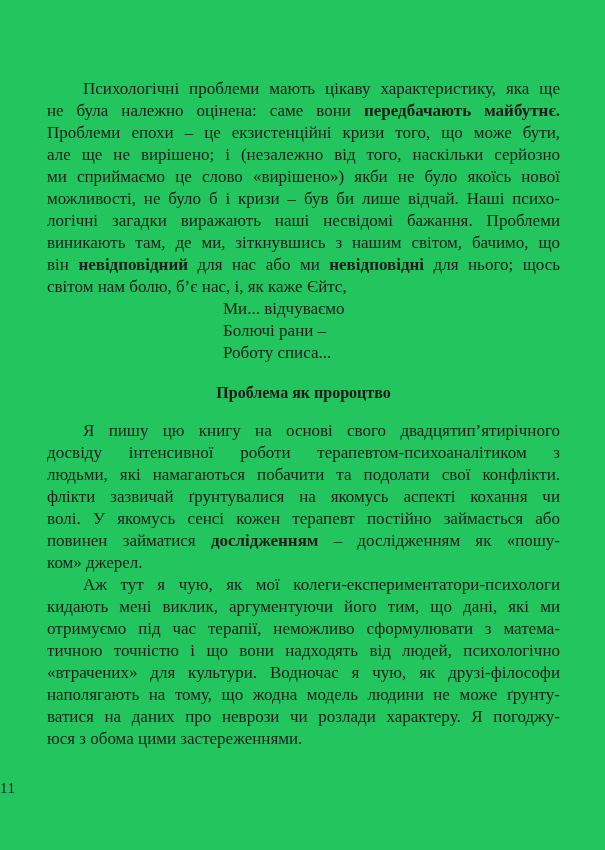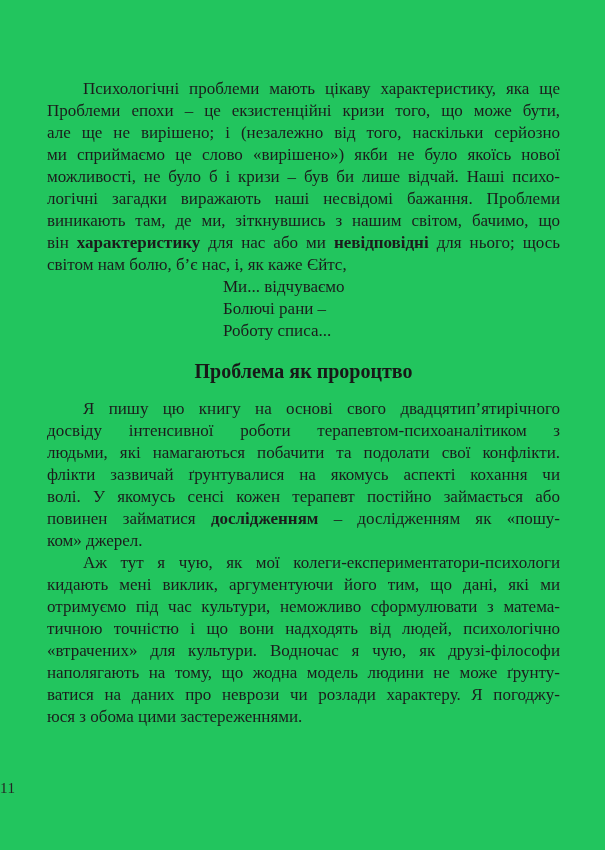--- a/index.html
+++ b/index.html
@@ -38,21 +38,21 @@
   .line.indent { text-indent: 36px; }
   .line b { font-weight: bold; }
   .verse {
     margin-left: 176px;
   }
   .verse-line { text-align: left; }
   .heading {
     margin: 16px 0 14px 0;
     text-align: center;
     font-weight: bold;
-    font-size: 20px;
+    font-size: 16px;
     line-height: 26px;
     color: #181818;
   }
   .page-number {
     position: absolute;
     left: 0;
     right: 0;
     top: 780px;
     text-align: left;
     font-size: 15px;
@@ -60,48 +60,49 @@
     color: #242424;
   }
 </style>
 </head>
 <body>
 
 <div class="page">
   <div class="text-block">
       <div class="paragraph">
         <div class="line indent"><span>Психологічні проблеми мають цікаву характеристику, яка ще</span></div>
+        <div class="line"><span>не була належно оцінена: саме вони </span><b>передбачають майбутнє.</b></div>
         <div class="line"><span>Проблеми епохи – це екзистенційні кризи того, що може бути,</span></div>
         <div class="line"><span>але ще не вирішено; і (незалежно від того, наскільки серйозно</span></div>
         <div class="line"><span>ми сприймаємо це слово «вирішено») якби не було якоїсь нової</span></div>
         <div class="line"><span>можливості, не було б і кризи – був би лише відчай. Наші психо-</span></div>
         <div class="line"><span>логічні загадки виражають наші несвідомі бажання. Проблеми</span></div>
         <div class="line"><span>виникають там, де ми, зіткнувшись з нашим світом, бачимо, що</span></div>
-        <div class="line"><span>він </span><b>характеристику</b><span> для нас або ми </span><b>невідповідні</b><span> для нього; щось</span></div>
+        <div class="line"><span>він </span><b>невідповідний</b><span> для нас або ми </span><b>невідповідні</b><span> для нього; щось</span></div>
         <div class="line last"><span>світом нам болю, б’є нас, і, як каже Єйтс,</span></div>
       </div>
       <div class="verse">
         <div class="verse-line">Ми... відчуваємо</div>
         <div class="verse-line">Болючі рани –</div>
         <div class="verse-line">Роботу списа...</div>
       </div>
       <h2 class="heading">Проблема як пророцтво</h2>
       <div class="paragraph">
         <div class="line indent"><span>Я пишу цю книгу на основі свого двадцятип’ятирічного</span></div>
         <div class="line"><span>досвіду інтенсивної роботи терапевтом-психоаналітиком з</span></div>
         <div class="line"><span>людьми, які намагаються побачити та подолати свої конфлікти.</span></div>
         <div class="line"><span>флікти зазвичай ґрунтувалися на якомусь аспекті кохання чи</span></div>
         <div class="line"><span>волі. У якомусь сенсі кожен терапевт постійно займається або</span></div>
         <div class="line"><span>повинен займатися </span><b>дослідженням</b><span> – дослідженням як «пошу-</span></div>
         <div class="line last"><span>ком» джерел.</span></div>
       </div>
       <div class="paragraph">
         <div class="line indent"><span>Аж тут я чую, як мої колеги-експериментатори-психологи</span></div>
         <div class="line"><span>кидають мені виклик, аргументуючи його тим, що дані, які ми</span></div>
-        <div class="line"><span>отримуємо під час культури, неможливо сформулювати з матема-</span></div>
+        <div class="line"><span>отримуємо під час терапії, неможливо сформулювати з матема-</span></div>
         <div class="line"><span>тичною точністю і що вони надходять від людей, психологічно</span></div>
         <div class="line"><span>«втрачених» для культури. Водночас я чую, як друзі-філософи</span></div>
         <div class="line"><span>наполягають на тому, що жодна модель людини не може ґрунту-</span></div>
         <div class="line"><span>ватися на даних про неврози чи розлади характеру. Я погоджу-</span></div>
         <div class="line last"><span>юся з обома цими застереженнями.</span></div>
       </div>
     </div>
   <div class="page-number">11</div>
 </div>
 

